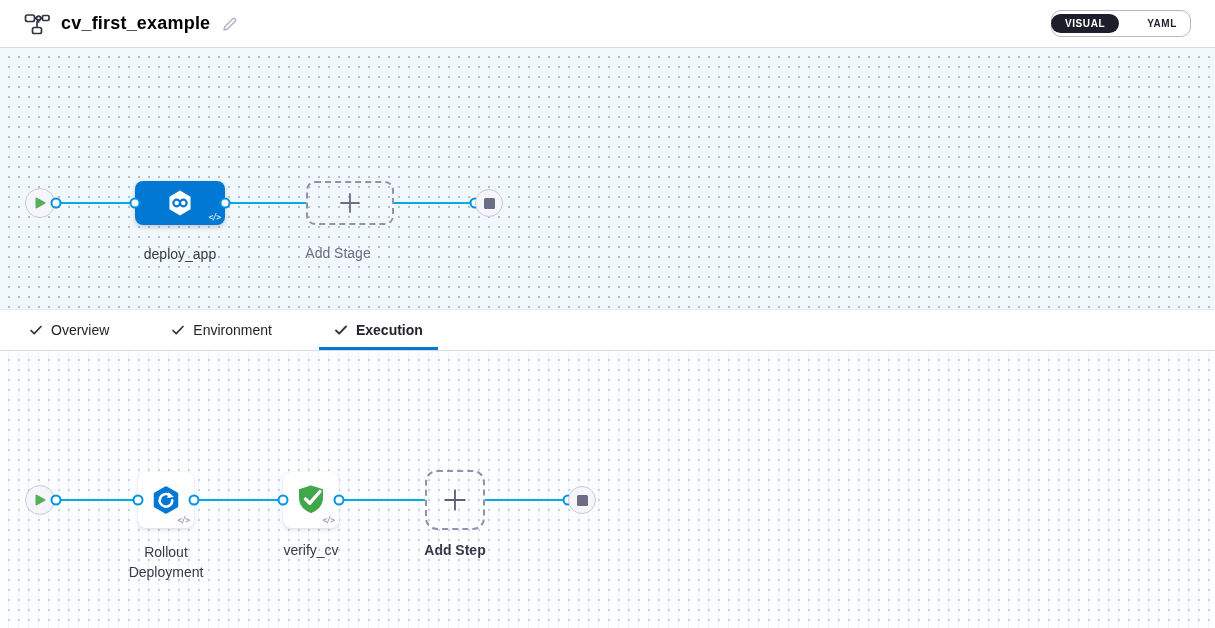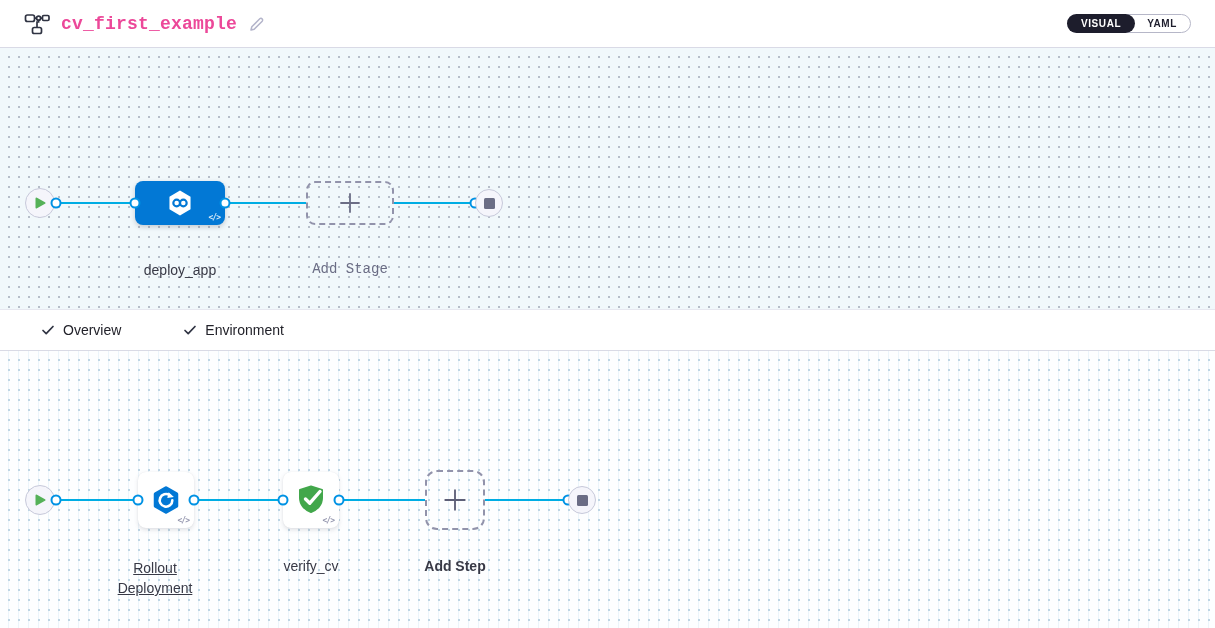--- a/index.html
+++ b/index.html
@@ -4,25 +4,25 @@
 <style>
   * { box-sizing: border-box; margin: 0; padding: 0; }
   html,body { width:1215px; height:628px; overflow:hidden; }
   body { font-family:"Liberation Sans", sans-serif; background:#fff; color:#22222a; }
 
   
   .header {
     height:48px; background:#fff; border-bottom:1px solid #d9dae6;
     display:flex; align-items:center; padding:0 24px; gap:11px;
   }
-  .header .title { font-size:18px; font-weight:700; color:#ec4899; letter-spacing:.2px;font-family:Liberation Mono, monospace; }
+  .header .title { font-size:18px; font-weight:700; color:#000000; letter-spacing:.2px; }
   .header .spacer { flex:1; }
   .view-toggle {
-    display:inline-flex; align-items:center; height:19px;
-    border:1px solid #b6b7c8; border-radius:10px; background:#fff;
+    display:inline-flex; align-items:center; height:27px;
+    border:1px solid #b6b7c8; border-radius:10px; background:#fff;gap:16px;
   }
   .view-toggle .seg {
     height:19px; display:flex; align-items:center; padding:0 14px;
     font-size:10px; font-weight:700; letter-spacing:.6px; color:#1d1d2c;
     border-radius:10px; cursor:pointer; margin:-1px;
   }
   .view-toggle .seg.active { background:#1d1d2c; color:#fff; }
 
   
   .canvas { position:relative; width:1215px; }
@@ -72,28 +72,28 @@
   .stage-node .code-glyph { color:rgba(255,255,255,.85); }
 
   .add-node {
     position:absolute; border:2px dashed #9championa293ab; border:2px dashed #9293ab; border-radius:9px;
     display:flex; align-items:center; justify-content:center; cursor:pointer;
     color:#6b6d85;
   }
 
   .node-label {
     position:absolute; transform:translateX(-50%); width:110px; text-align:center;
-    font-size:14px; line-height:20px; color:#383946; font-weight:400;margin-top:16px;
+    font-size:14px; line-height:20px; color:#383946; font-weight:400;
   }
   .node-label.muted { color:#6b6d85; }
 
   
   .tabbar {
     height:42px; background:#fff; border-top:1px solid #e7e8f0; border-bottom:1px solid #d9dae5;
-    display:flex; align-items:stretch; padding-left:26px; gap:32px;
+    display:flex; align-items:stretch; padding-left:14px; gap:32px;
   }
   .tab {
     display:flex; align-items:center; gap:8px; padding:0 15px; cursor:pointer;
     font-size:14px; color:#22222a; border-bottom:3px solid transparent; border-top:3px solid transparent;
   }
   .tab.active { font-weight:700; border-bottom-color:#0278d5; }
 </style>
 </head>
 <body>
 
@@ -143,41 +143,47 @@
   </div>
   <div class="port" style="left:135px; top:155px;"></div>
   <div class="port" style="left:225px; top:155px;"></div>
   <div class="node-label" style="left:180px; top:196px;">deploy_app</div>
 
   <div class="add-node" style="left:306px; top:133px; width:88px; height:44px;">
     <svg width="24" height="24" viewBox="0 0 24 24">
       <path d="M12 3 V21 M3 12 H21" stroke="#6b6d85" stroke-width="1.8" stroke-linecap="round"></path>
     </svg>
   </div>
-  <div class="node-label muted" style="left:350px; top:195px;font-family:Liberation Mono, monospace;">Add Stage</div>
+  <div class="node-label muted" style="left:338px; top:195px;">Add Stage</div>
 
   <div class="port" style="left:475px; top:155px;"></div>
   <div class="terminal end" style="left:475px; top:141px;">
     <span class="stop-square"></span>
   </div>
 </div>
 
 <div class="tabbar">
   <div class="tab">
     <svg width="14" height="14" viewBox="0 0 14 14">
         <path d="M2 7.5 L5.2 10.7 L12 3.5" fill="none" stroke="#2f3342" stroke-width="1.7" stroke-linecap="round" stroke-linejoin="round"></path>
       </svg>
     <span>Overview</span>
   </div>
   <div class="tab">
     <svg width="14" height="14" viewBox="0 0 14 14">
         <path d="M2 7.5 L5.2 10.7 L12 3.5" fill="none" stroke="#2f3342" stroke-width="1.7" stroke-linecap="round" stroke-linejoin="round"></path>
       </svg>
     <span>Environment</span>
   </div>
+  <div class="tab active">
+    <svg width="14" height="14" viewBox="0 0 14 14">
+        <path d="M2 7.5 L5.2 10.7 L12 3.5" fill="none" stroke="#2f3342" stroke-width="1.9" stroke-linecap="round" stroke-linejoin="round"></path>
+      </svg>
+    <span>Execution</span>
+  </div>
 </div>
 
 <div class="canvas canvas-bottom">
 
   <div class="edge" style="left:55px; top:148px; width:83px;"></div>
   <div class="edge" style="left:194px; top:148px; width:89px;"></div>
   <div class="edge" style="left:339px; top:148px; width:86px;"></div>
   <div class="edge" style="left:485px; top:148px; width:83px;"></div>
 
   <div class="terminal start" style="left:25px; top:134px;">
@@ -190,21 +196,21 @@
   <div class="step-card" style="left:138px; top:121px;">
     <svg width="32" height="32" viewBox="0 0 32 32">
       <polygon points="16,4 26.5,10 26.5,22 16,28 5.5,22 5.5,10" fill="#0278d5" stroke="#0278d5" stroke-width="3.5" stroke-linejoin="round"></polygon>
       <path d="M19.6 11.2 A6.3 6.3 0 1 0 22.3 16.4" fill="none" stroke="#ffffff" stroke-width="2.6" stroke-linecap="round"></path>
       <polygon points="18.6,8.2 23.9,13.1 17.3,13.9" fill="#ffffff"></polygon>
     </svg>
     <span class="code-glyph">&lt;/&gt;</span>
   </div>
   <div class="port" style="left:138px; top:149px;"></div>
   <div class="port" style="left:194px; top:149px;"></div>
-  <div class="node-label" style="left:155px; top:191px;text-decoration:underline;">Rollout Deployment</div>
+  <div class="node-label" style="left:166px; top:191px;">Rollout Deployment</div>
 
   <div class="step-card" style="left:283px; top:121px;">
     <svg width="34" height="34" viewBox="0 0 34 34" style="overflow:visible;">
       <path d="M17 3.5 L28 7 V15 C28 21.4 23.4 26.7 17 29 C10.6 26.7 6 21.4 6 15 V7 Z" fill="#42a74b" stroke="#42a74b" stroke-width="2" stroke-linejoin="round"></path>
       <path d="M11.5 16 L15.8 20.2 L26 8.5" fill="none" stroke="#ffffff" stroke-width="3.4" stroke-linecap="round" stroke-linejoin="round"></path>
     </svg>
     <span class="code-glyph">&lt;/&gt;</span>
   </div>
   <div class="port" style="left:283px; top:149px;"></div>
   <div class="port" style="left:339px; top:149px;"></div>

